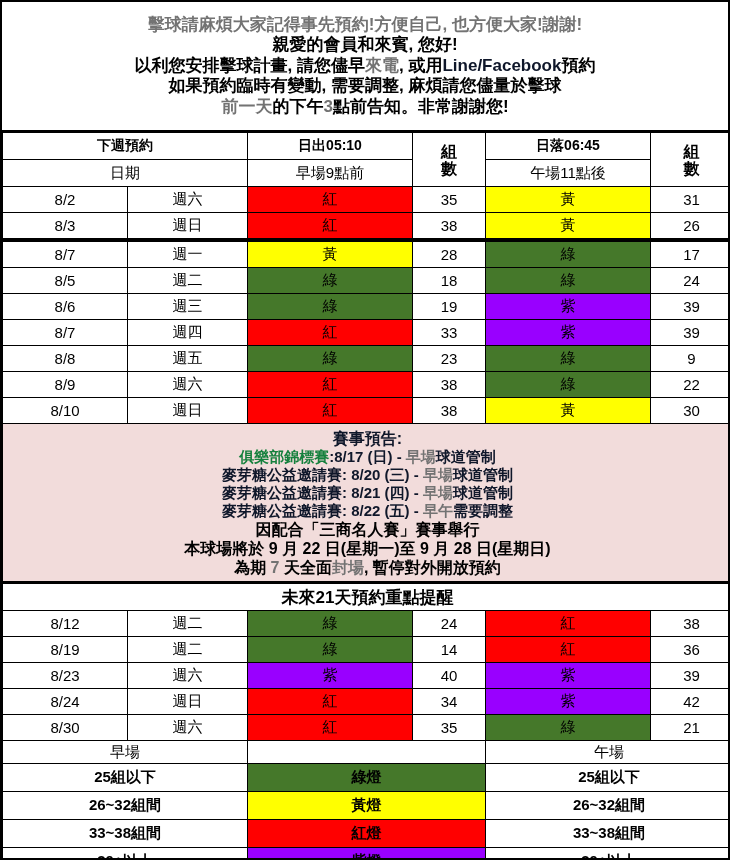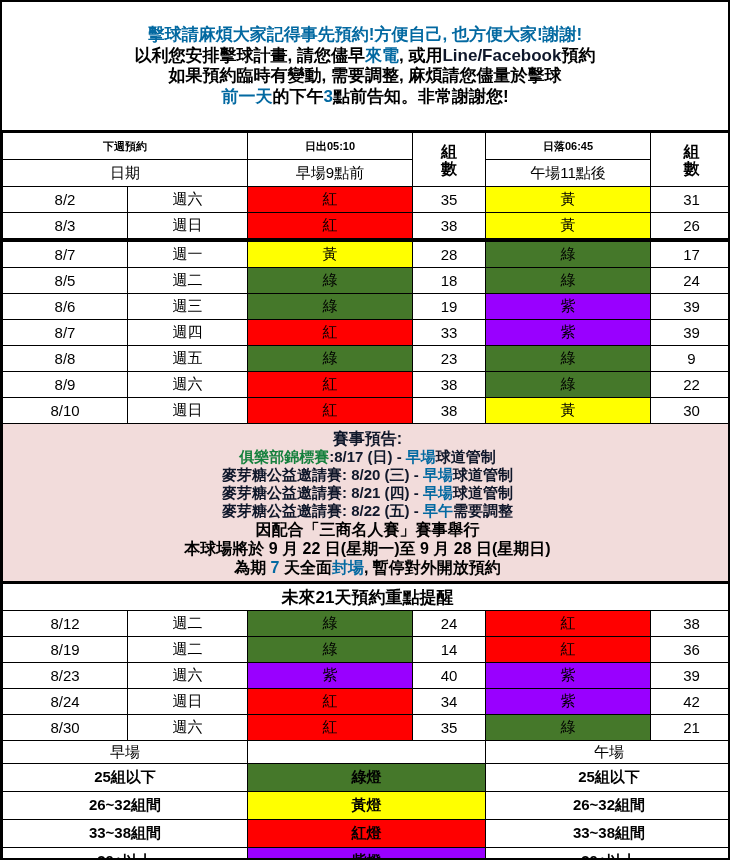--- a/index.html
+++ b/index.html
@@ -14,31 +14,31 @@
     height:128px;border-bottom:2px solid #000;
     display:flex;flex-direction:column;justify-content:center;
     text-align:center;font-weight:bold;font-size:17px;line-height:20.5px;
   }
   
   table{width:100%;border-collapse:collapse;table-layout:fixed;}
   td{
     border:1px solid #000;text-align:center;vertical-align:middle;
     font-size:15px;color:#000;height:25px;padding:0;overflow:hidden;white-space:nowrap;
   }
-  .hb{font-weight:bold;font-size:11px;}
+  .hb{font-weight:bold;font-size:14px;}
   .hdr td{height:26px;}
   .vgroups{font-weight:bold;font-size:16px;line-height:17px;white-space:pre-line;}
   .thick-bottom td{border-bottom:4px solid #000;}
   
   .bg-red{background:#FF0000;}
   .bg-yellow{background:#FFFF00;}
   .bg-green{background:#45782A;}
   .bg-purple{background:#9900FF;}
   
-  .t-red{color:#0369a1;}
+  .t-red{color:#737373;}
   .t-blue{color:#0f172a;}
   .t-orange{color:#15803d;}
   .t-black{color:#000;}
   
   .pink-cell{
     background:#F2DCDB;border-bottom:3px solid #000;
     padding:5px 0 4px 0;white-space:normal;
   }
   .ev{font-size:15px;font-weight:bold;line-height:18px;text-align:center;}
   .ev-title{font-size:16px;line-height:19px;}
@@ -47,20 +47,21 @@
   .legend-row td{height:27px;font-weight:bold;}
   .halfday-row td{height:22px;}
 </style>
 </head>
 <body>
 
 <div class="page">
 
   <div class="announcement">
     <div><span class="t-red">擊球請麻煩大家記得事先預約!方便自己, 也方便大家!謝謝!</span></div>
+    <div><span class="t-black">親愛的會員和來賓, 您好!</span></div>
     <div>
       <span class="t-black">以利您安排擊球計畫, 請您儘早</span><span class="t-red">來電</span><span class="t-black">, 或用</span><span class="t-blue">Line/Facebook</span><span class="t-black">預約</span>
     </div>
     <div><span class="t-black">如果預約臨時有變動, 需要調整, 麻煩請您儘量於擊球</span></div>
     <div>
       <span class="t-red">前一天</span><span class="t-black">的下午</span><span class="t-red">3</span><span class="t-black">點前告知。非常謝謝您!</span>
     </div>
   </div>
 
   <table>

